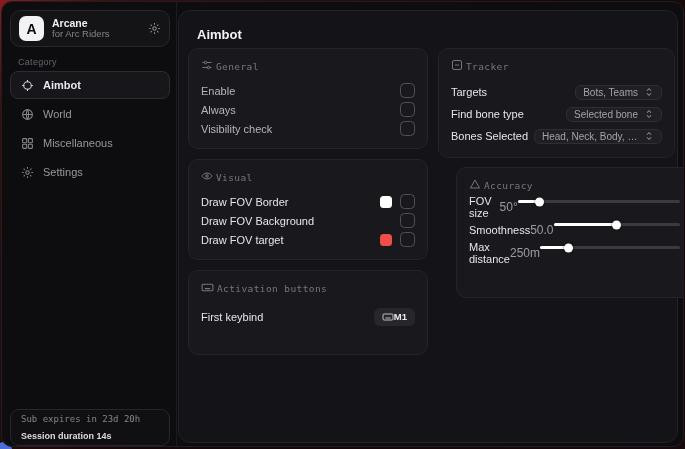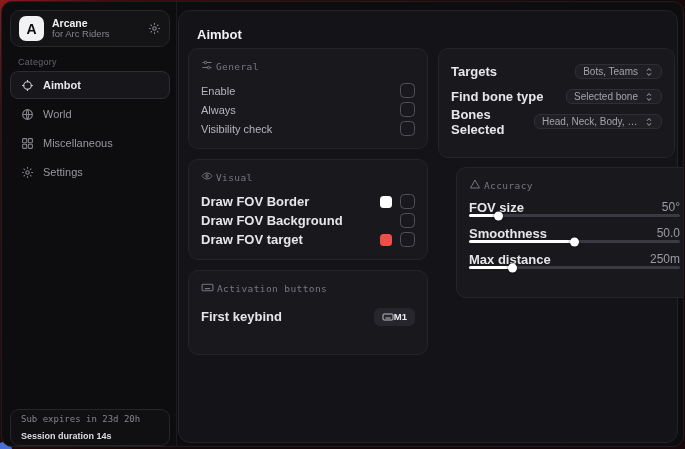--- a/index.html
+++ b/index.html
@@ -63,42 +63,42 @@
     padding:10px 12px; display:flex; flex-direction:column;
   }
   .card-header {
     display:flex; align-items:center; gap:3px; color:#76767f;
     font-family:"DejaVu Sans Mono", monospace; font-size:9.5px; letter-spacing:.4px; margin-bottom:8px;
   }
   .card-header svg { flex:none; }
 
   .row { display:flex; align-items:center; justify-content:space-between; height:22px; }
   .row-label { font-size:11px; color:#b4b4bc; }
-  .row-label.bright { color:#e6e6ea; font-weight:700; font-size:13px; }
+  .row-label.bright { color:#e6e6ea; font-weight:400; font-size:11px; }
   .row-right { display:flex; align-items:center; gap:8px; }
 
   .checkbox {
     width:15px; height:15px; border-radius:4.5px; border:1.5px solid #50505a; background:transparent; cursor:pointer;
   }
   .swatch { width:12px; height:12px; border-radius:3.5px; cursor:pointer; }
 
   .kbd-btn {
     display:flex; align-items:center; background:#26262c; border-radius:6px;
     padding:3px 8px; color:#e9e9ed; font-size:9.5px; font-weight:700; cursor:pointer;
   }
   .kbd-btn svg { color:#bdbdc5; }
 
   .pill {
     display:flex; align-items:center; gap:6px; background:#1f1f24; border:1px solid #2e2e35;
     border-radius:6px; padding:1px 7px; color:#a3a3ad; font-size:10px; cursor:pointer; max-width:150px;
   }
   .pill .pill-text { white-space:nowrap; overflow:hidden; text-overflow:ellipsis; }
   .pill svg { flex:none; color:#8b8b94; }
 
-  .slider-group { display:flex; flex-direction:column; gap:0; margin-bottom:9px; }
+  .slider-group { display:flex; flex-direction:row; gap:0; margin-bottom:9px; }
   .slider-head { display:flex; align-items:center; justify-content:space-between; height:14px; }
   .slider-value { font-size:12px; color:#9b9ba4; }
   .slider-track { position:relative; width:100%; height:3px; border-radius:2px; background:#3a3a43; cursor:pointer; }
   .slider-fill { position:relative; height:3px; border-radius:2px; background:#ffffff; }
   .slider-fill::after {
     content:''; position:absolute; right:-4px; top:50%; transform:translateY(-50%);
     width:9px; height:9px; border-radius:50%; background:#ffffff; box-shadow:0 0 3px rgba(0,0,0,.6);
   }
 </style>
 </head>
@@ -250,20 +250,29 @@
           <svg width="12" height="12" viewBox="0 0 24 24" fill="none" stroke="currentColor" stroke-width="2">
             <rect x="2" y="6" width="20" height="12" rx="2"></rect>
               <path d="M7 14h10"></path>
           </svg>
           <span>M1</span>
         </span>
       </div>
     </div>
 
     <div class="card" style="left:259px; top:37px; width:237px; height:110px;">
+      <div class="card-header">
+        <span>
+          <svg width="12" height="12" viewBox="0 0 24 24" fill="none" stroke="currentColor" stroke-width="2">
+            <rect x="3" y="3" width="18" height="18" rx="3"></rect>
+              <path d="M8 12h8"></path>
+          </svg>
+        </span>
+        <span>Tracker</span>
+      </div>
       <div class="row" style="height:25px">
         <span class="row-label bright">Targets</span>
         <span class="pill">
           <span class="pill-text">Bots, Teams</span>
           <svg width="10" height="10" viewBox="0 0 24 24" fill="none" stroke="currentColor" stroke-width="2.5">
             <path d="M7 9l5-5 5 5M7 15l5 5 5-5"></path>
           </svg>
         </span>
       </div>
       <div class="row" style="height:25px">

